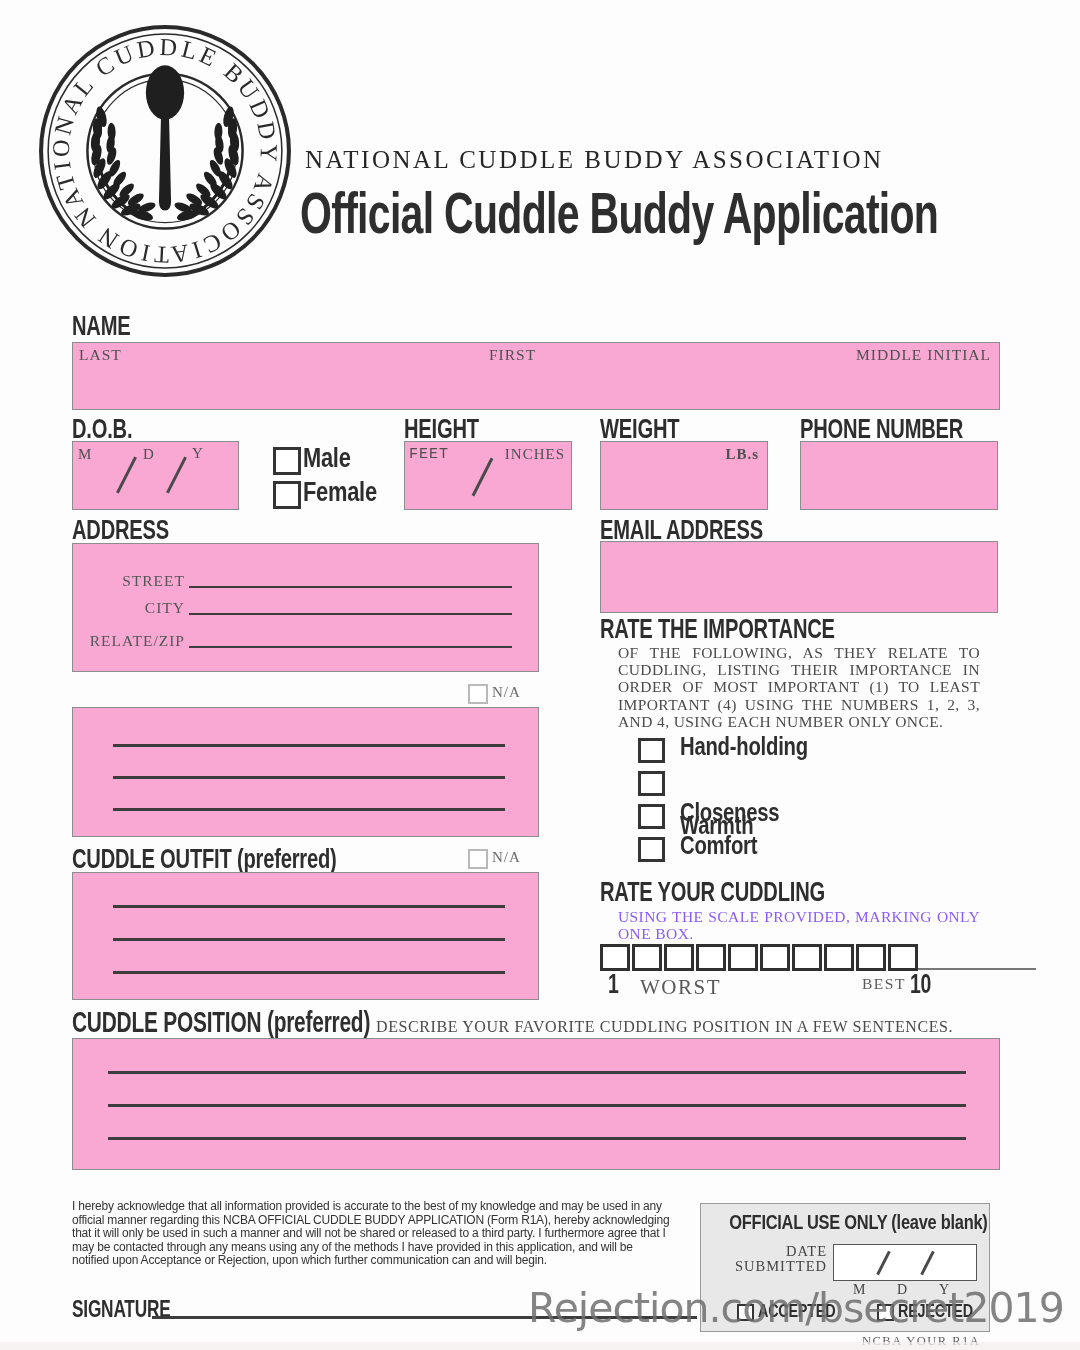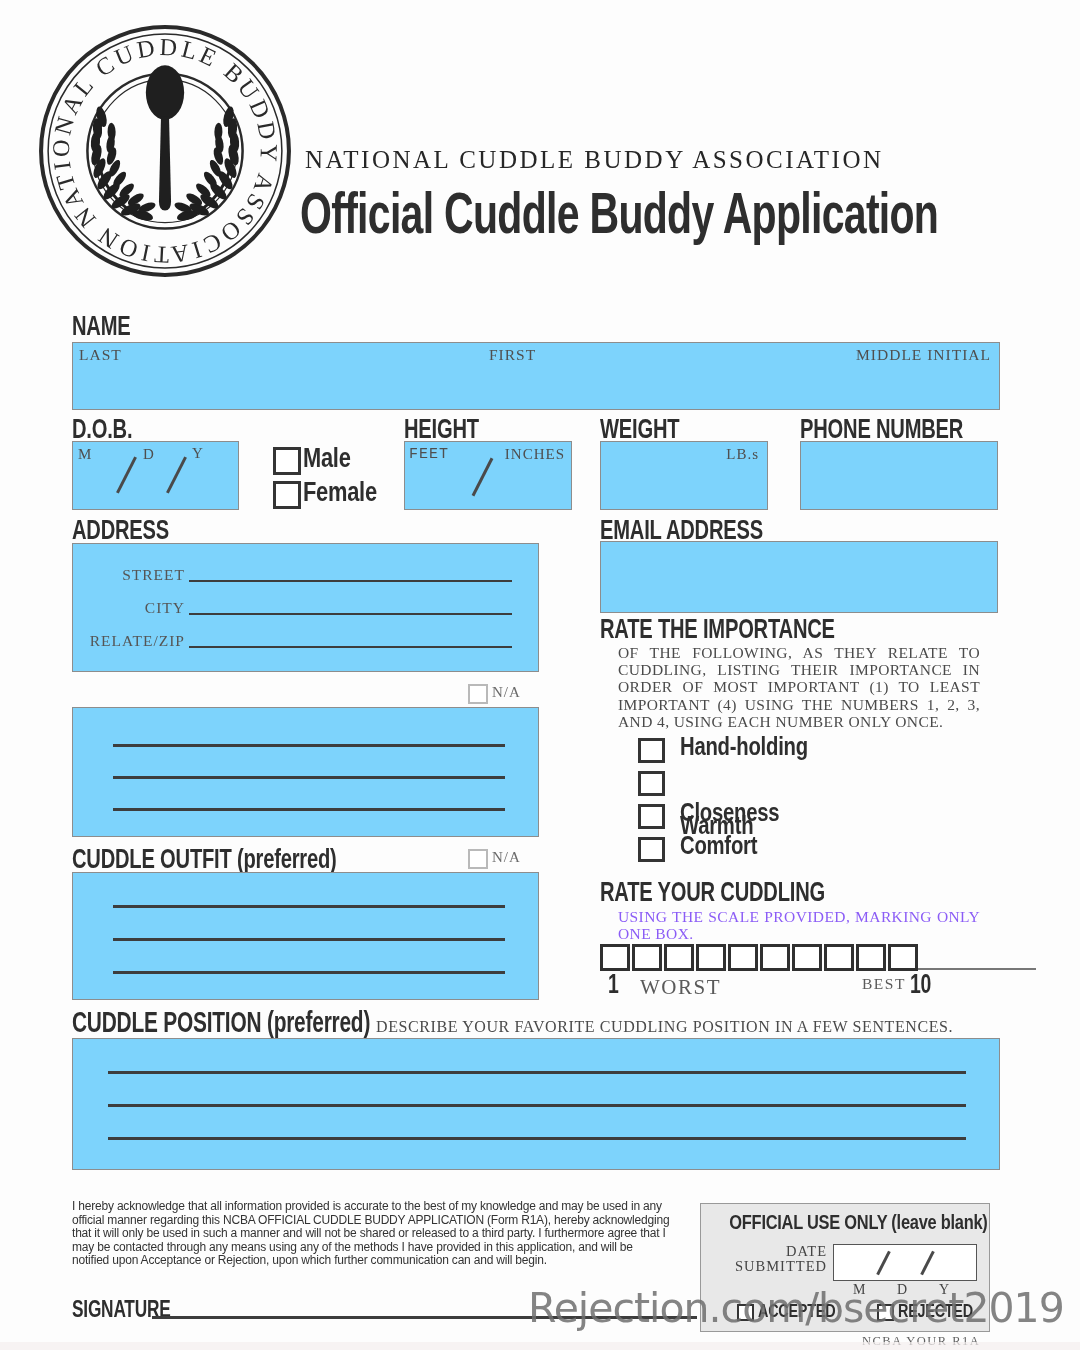--- a/index.html
+++ b/index.html
@@ -8,21 +8,21 @@
     background:#fdfdfd; overflow:hidden;
     font-family:"Liberation Sans", sans-serif;
   }
   .abs { position:absolute; }
   .cond {
     display:inline-block; font-family:"Liberation Sans",sans-serif;
     font-weight:700; color:#2e2e2e; transform:scaleX(.72);
     transform-origin:0 0; white-space:nowrap; letter-spacing:-.3px;
   }
   .serif { font-family:"Liberation Serif", serif; color:#4f4f4f; }
-  .box { position:absolute; border:1.6px solid #8d8d8d; background:#7dd3fc; }
+  .box { position:absolute; border:1.6px solid #8d8d8d; background:#f9a8d4; }
   .wline { position:absolute; height:2.6px; background:#3d3d3d; }
   .cb { position:absolute; border:3px solid #343434; background:#fff; }
   .cb-light { position:absolute; border:2px solid #b9b9b9; background:#fff; }
   .slash { position:absolute; width:3px; background:#4a4a4a; transform:rotate(27deg); }
   .addr-row { position:absolute; left:12px; right:26px; height:24px; display:flex; align-items:flex-end; }
   .addr-label { width:100px; text-align:right; font-size:15.5px; letter-spacing:1px; color:#555; line-height:1; padding-right:4px; }
   .addr-line { flex:1; border-bottom:2.6px solid #3d3d3d; height:100%; }
   .scalebox { box-sizing:border-box; width:30px; height:27px; border:3px solid #303030; background:#fff; display:inline-block; margin-right:2px; vertical-align:top; }
   .imp-row { position:absolute; left:640px; height:28px; }
   .watermark {
@@ -121,34 +121,34 @@
   </div>
   <div class="box" style="left:404px; top:441px; width:166px; height:67px;">
     <span class="abs serif" style="left:4px; top:4px; font-size:15px; letter-spacing:1px;font-family:Liberation Mono, monospace;">FEET</span>
     <span class="abs serif" style="right:6px; top:4px; font-size:15px; letter-spacing:1px;">INCHES</span>
     <div class="slash" style="left:76px; top:14px; height:42px;"></div>
   </div>
 
   <div class="abs" style="left:600px; top:413px;">
     <span class="cond" style="font-size:28px;">WEIGHT</span>
   </div>
-  <div class="box" style="left:600px; top:441px; width:166px; height:67px;">
+  <div class="box" style="left:600px; top:441px; width:166px; height:67px;font-weight:bold;">
     <span class="abs serif" style="right:8px; top:4px; font-size:15px; letter-spacing:1px;">LB.s</span>
   </div>
 
   <div class="abs" style="left:800px; top:413px;">
     <span class="cond" style="font-size:28px;">PHONE NUMBER</span>
   </div>
   <div class="box" style="left:800px; top:441px; width:196px; height:67px;"></div>
 
   <div class="abs" style="left:72px; top:514px;">
     <span class="cond" style="font-size:28px;">ADDRESS</span>
   </div>
   <div class="box" style="left:72px; top:543px; width:465px; height:127px;">
-    <div class="addr-row" style="top:14px;">
+    <div class="addr-row" style="top:20px;">
       <span class="addr-label serif">STREET</span>
       <span class="addr-line"></span>
     </div>
     <div class="addr-row" style="top:47px;">
       <span class="addr-label serif">CITY</span>
       <span class="addr-line"></span>
     </div>
     <div class="addr-row" style="top:80px;">
       <span class="addr-label serif">RELATE/ZIP</span>
       <span class="addr-line"></span>

